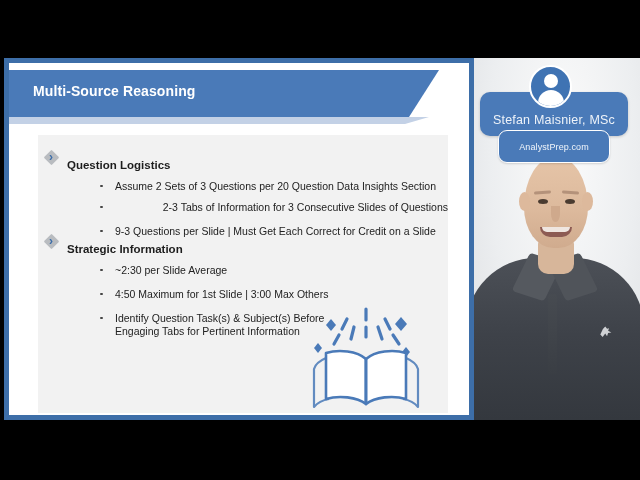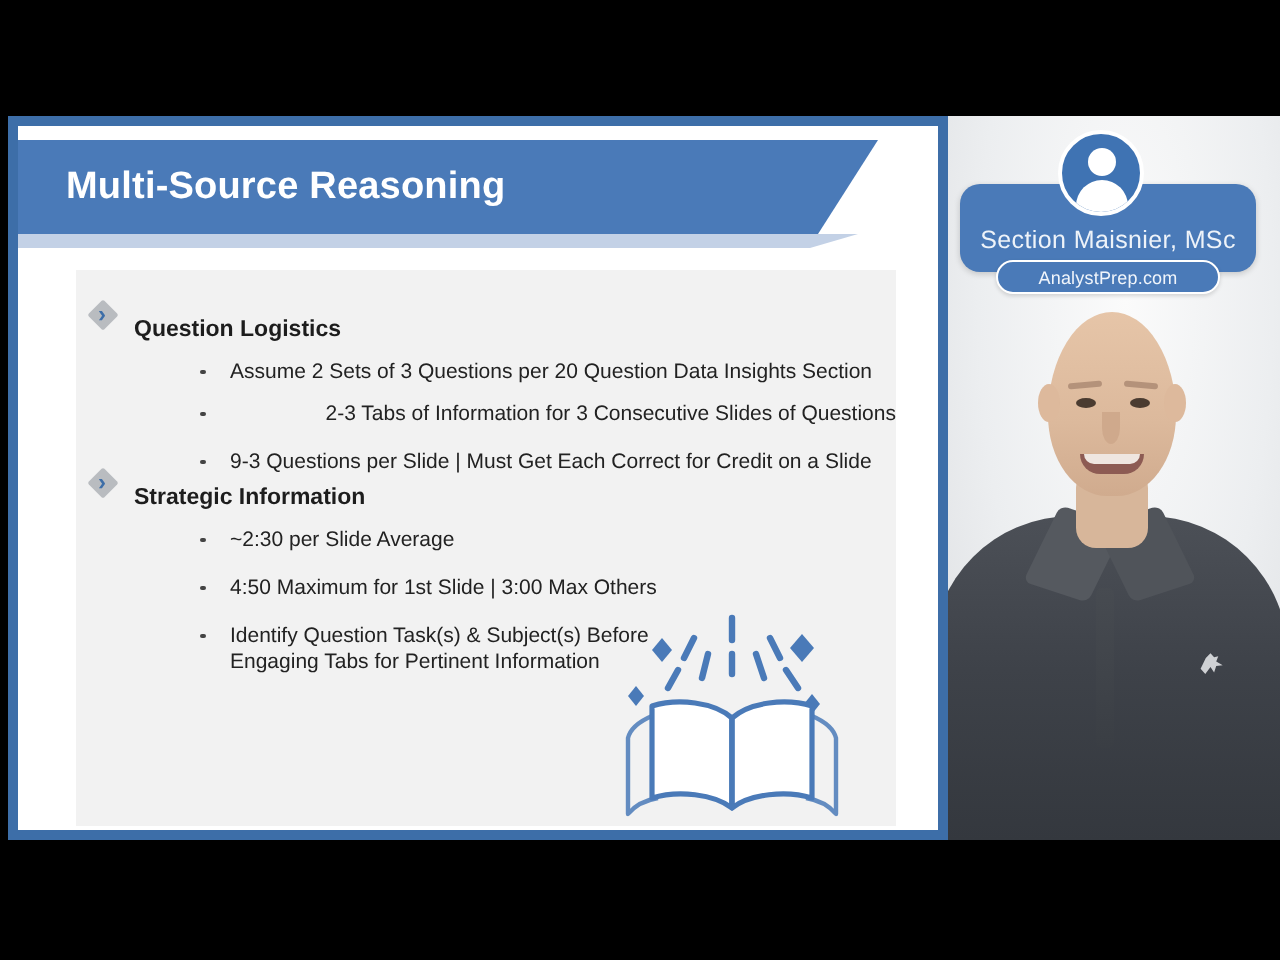--- a/index.html
+++ b/index.html
@@ -71,21 +71,21 @@
   #avatar{
     position:absolute;left:61px;top:7px;width:43px;height:43px;border-radius:50%;
     background:#3f73b3;border:2px solid #fff;box-sizing:border-box;
     overflow:hidden;z-index:3;
   }
   #avatar-head{position:absolute;left:50%;top:7px;width:14px;height:14px;
     margin-left:-7px;border-radius:50%;background:#fff;}
   #avatar-body{position:absolute;left:50%;top:23px;width:26px;height:20px;
     margin-left:-13px;border-radius:13px 13px 0 0;background:#fff;}
   #brand-badge{
-    position:absolute;left:30px;top:72px;width:112px;height:17px;
+    position:absolute;left:30px;top:72px;width:112px;height:33px;
     background:#4a7ab8;border:1.5px solid #fff;border-radius:9px;
     box-sizing:border-box;display:flex;align-items:center;justify-content:center;
     z-index:4;box-shadow:0 1px 2px rgba(0,0,0,.15);
   }
   #brand-badge span{color:#f0f5fb;font-size:9px;letter-spacing:.1px;white-space:nowrap;}
 
   
   #slide-frame{
     position:absolute;left:4px;top:58px;width:470px;height:362px;
     background:#fdfdfd;
@@ -94,21 +94,21 @@
   }
   #slide-inner{position:absolute;inset:0;background:#ffffff;overflow:hidden;}
 
   #title-band{
     position:absolute;left:0;top:7px;width:430px;height:47px;
     background:#4a7ab8;
     clip-path:polygon(0 0,430px 0,400px 47px,0 47px);
   }
   #slide-title{
     position:absolute;left:24px;top:20px;width:380px;
-    color:#ffffff;font-size:19px;font-weight:bold;letter-spacing:.1px;
+    color:#ffffff;font-size:14px;font-weight:bold;letter-spacing:.1px;
     white-space:nowrap;
   }
   #title-underline{
     position:absolute;left:0;top:54px;width:420px;height:7px;
     background:#c3d1e6;
     clip-path:polygon(0 0,420px 0,396px 7px,0 7px);
   }
 
   #content-card{
     position:absolute;left:29px;top:72px;width:410px;height:278px;
@@ -163,21 +163,21 @@
       <div id="brow-l"></div>
       <div id="brow-r"></div>
       <div id="eye-l"></div>
       <div id="eye-r"></div>
       <div id="nose"></div>
       <div id="mouth"></div>
       <div id="teeth"></div>
     </div>
 
     <div id="nameplate">
-      <span id="presenter-name">Section Maisnier, MSc</span>
+      <span id="presenter-name">Stefan Maisnier, MSc</span>
     </div>
 
     <div id="avatar">
       <div id="avatar-head"></div>
       <div id="avatar-body"></div>
     </div>
 
     <div id="brand-badge">
       <span>AnalystPrep.com</span>
     </div>

